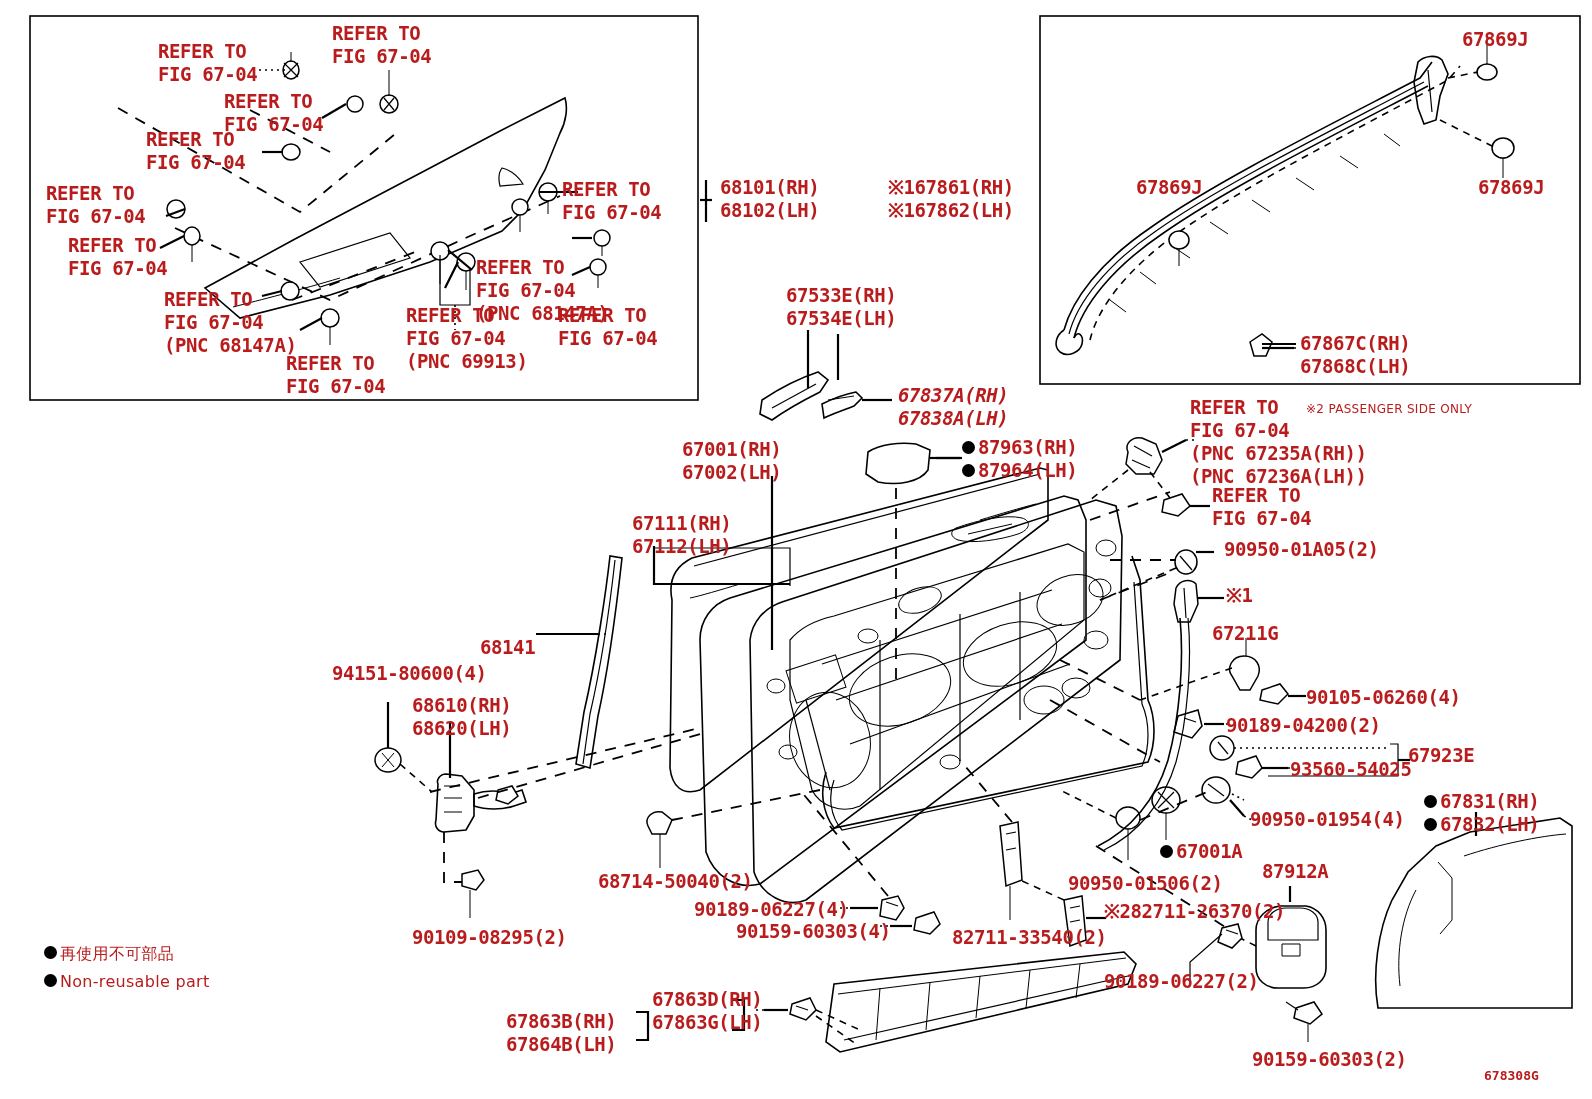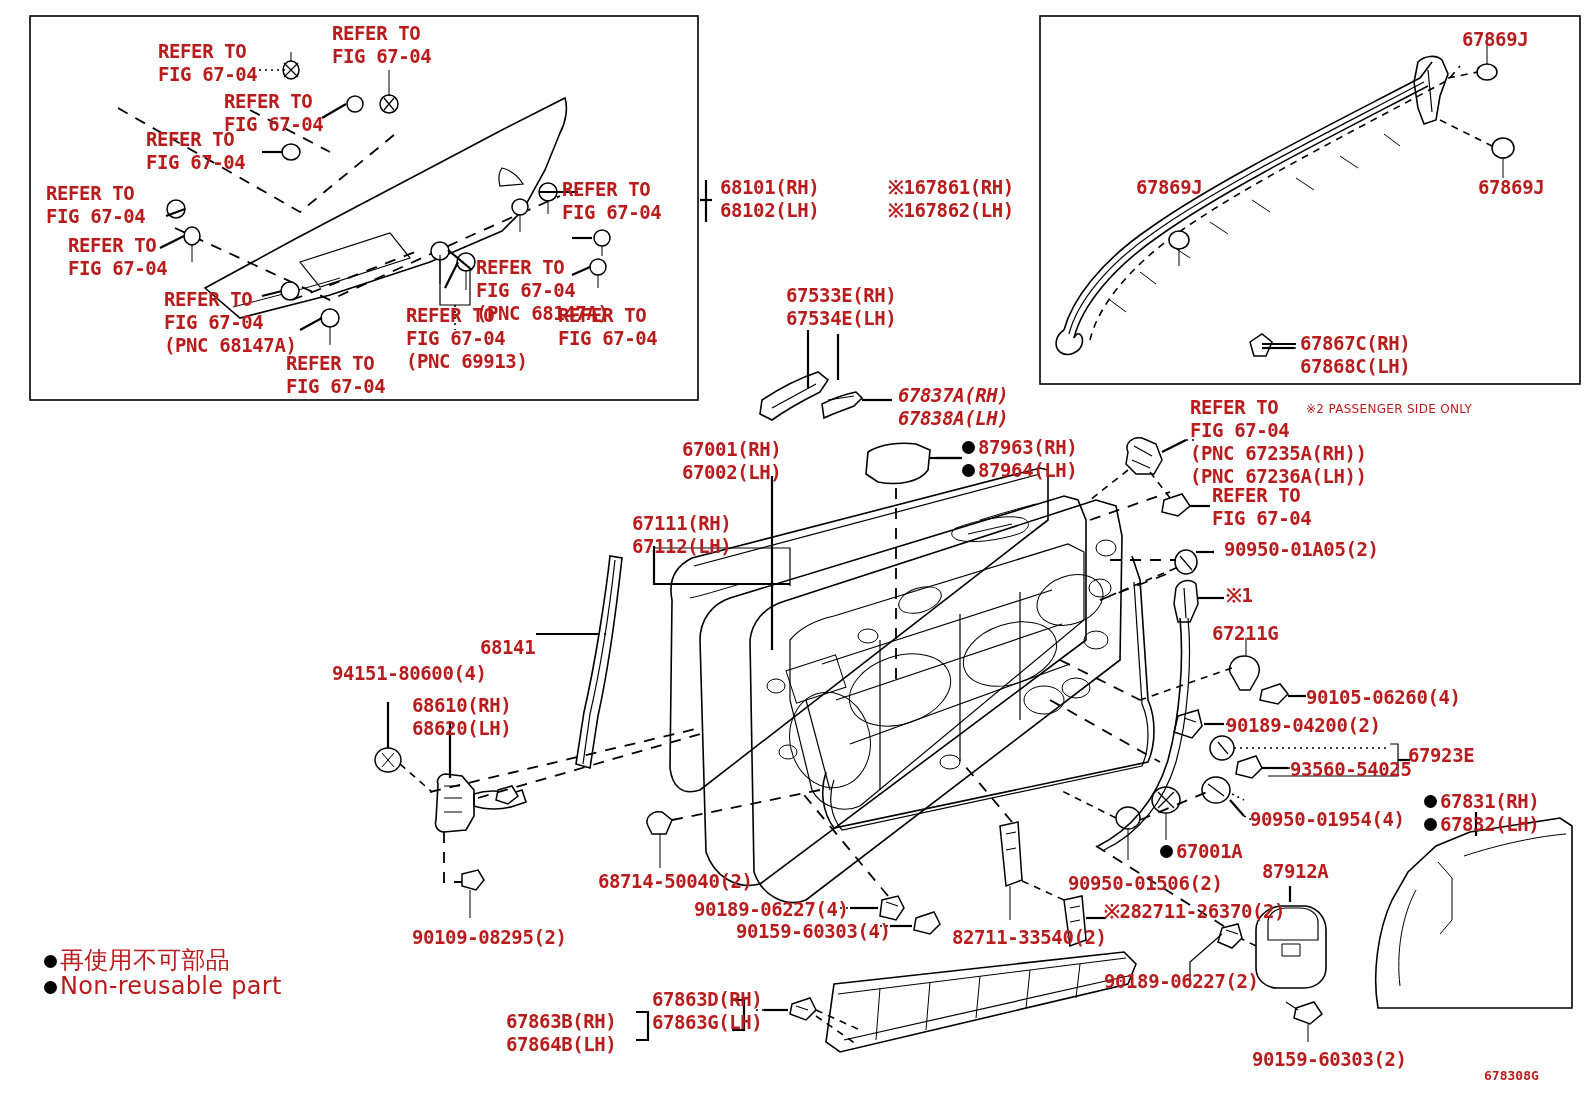--- a/index.html
+++ b/index.html
@@ -16,21 +16,21 @@
   .sans{font-family:"DejaVu Sans","Liberation Sans",sans-serif;font-weight:400;letter-spacing:0.3px;}
   .dot{
     display:inline-block;width:13px;height:13px;border-radius:50%;
     background:#000;vertical-align:0px;margin-right:3px;
   }
   svg.overlay{position:absolute;left:0;top:0;width:1592px;height:1099px;pointer-events:none;}
   .figid{
     position:absolute;font-size:13px;font-weight:bold;letter-spacing:0px;
     font-family:"DejaVu Sans Mono","Liberation Mono",monospace;
   }
-  .legend-row{position:absolute;font-size:24px;white-space:nowrap;}
+  .legend-row{position:absolute;font-size:16px;white-space:nowrap;}
 </style>
 </head>
 <body>
 
 <div id="page">
 
   <svg class="overlay" viewBox="0 0 1592 1099">
     <defs>
       <style>
         .ln{fill:none;stroke:#000;stroke-width:1.6;}

